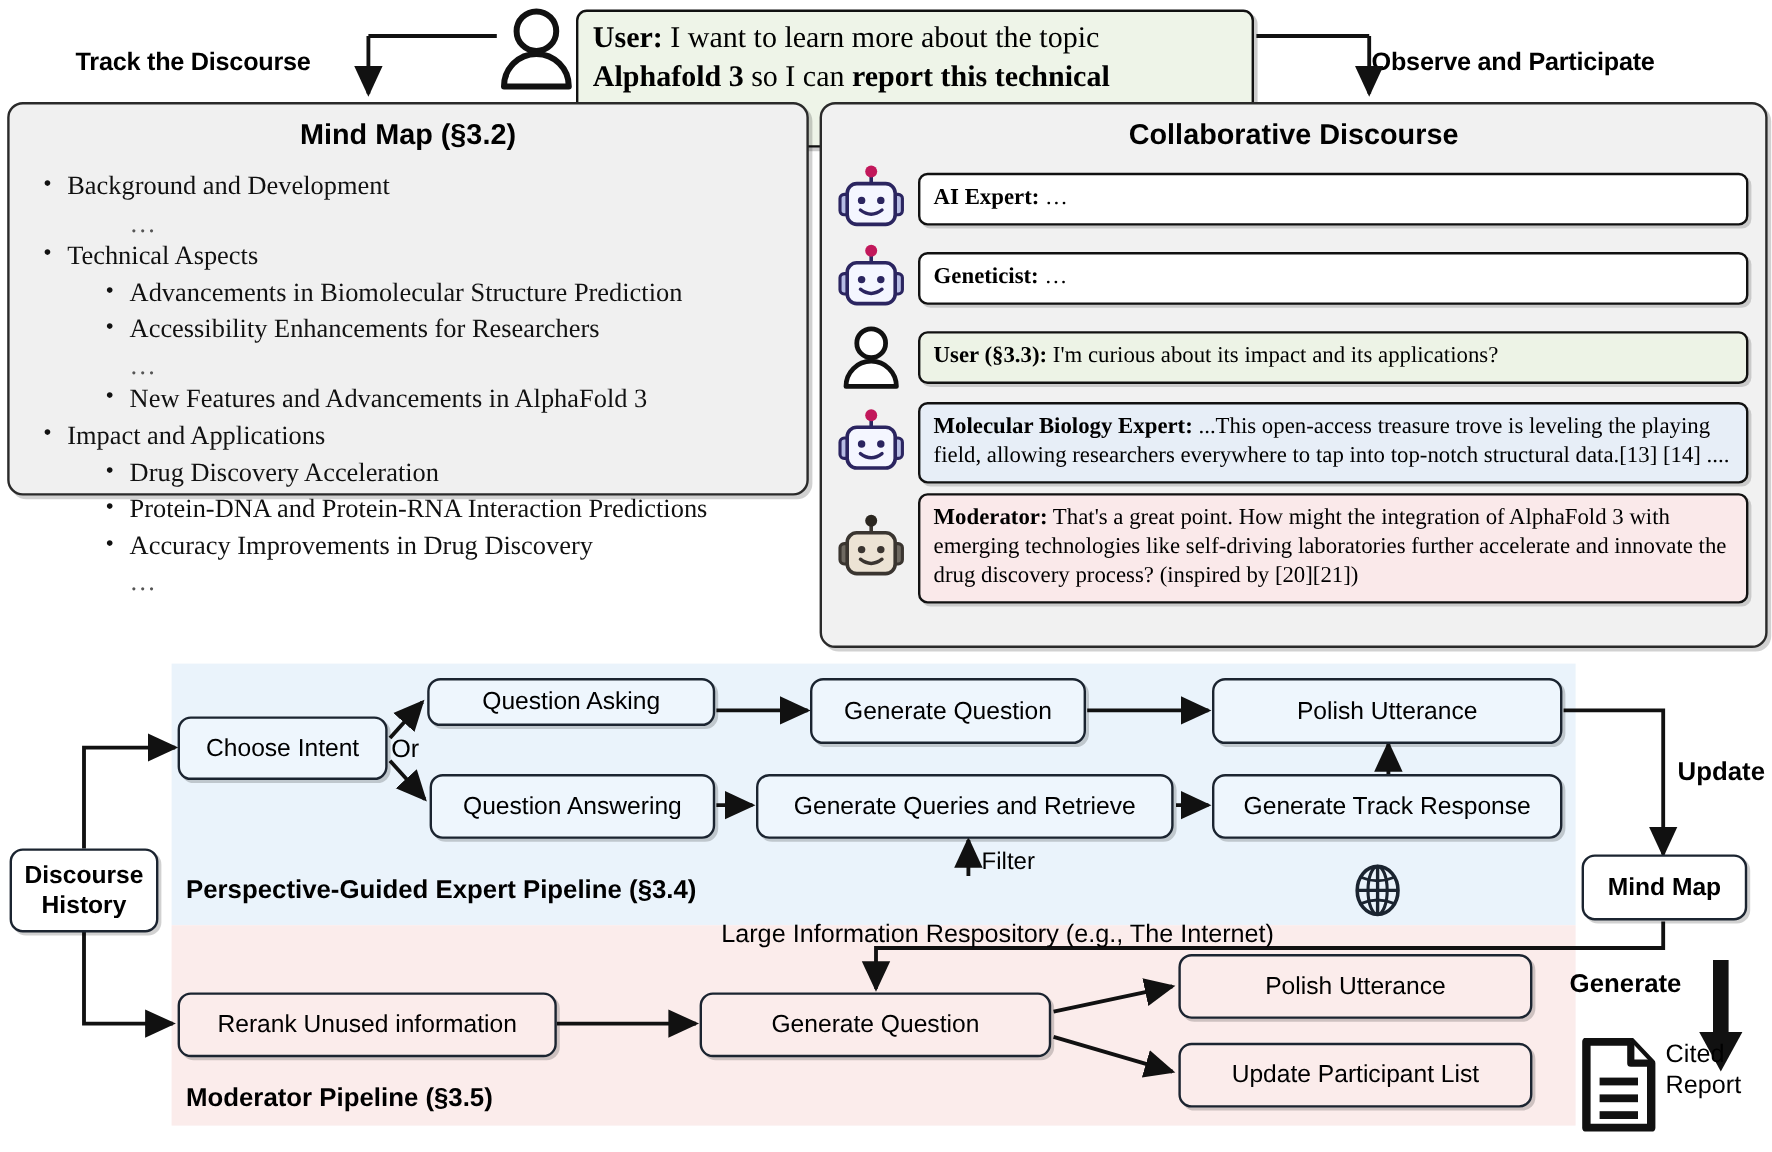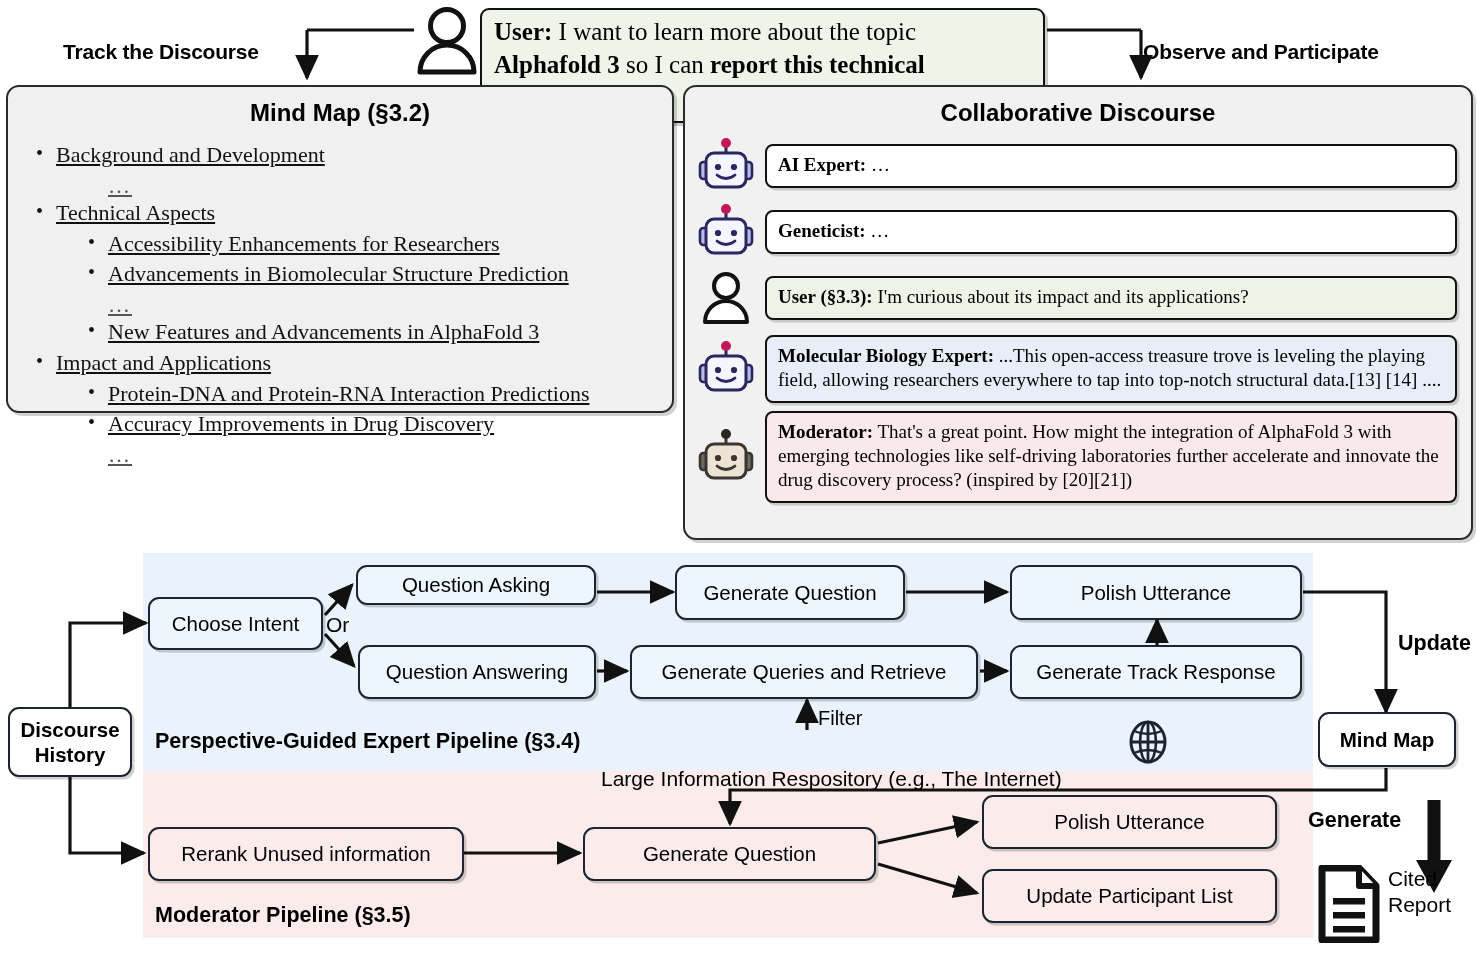--- a/index.html
+++ b/index.html
@@ -23,21 +23,21 @@
   
   .panel{border:2px solid #2a2a2a;border-radius:13px;box-sizing:border-box;}
   #mindmap-panel{left:6px;top:85px;width:668px;height:328px;background:#f0f0f0;
      box-shadow:3px 3px 0 rgba(0,0,0,.18);}
   #discourse-panel{left:683px;top:85px;width:790px;height:455px;background:#f1f1f1;
      box-shadow:3px 3px 0 rgba(0,0,0,.18);}
   .panel-title{text-align:center;font-weight:bold;font-size:24px;margin-top:12px;}
 
   
   #mm-list{margin-top:14px;padding:0 0 0 22px;}
-  .mm-l1,.mm-l2,.mm-dots{font-family:"Liberation Serif",serif;color:#111;text-decoration:underline;}
+  .mm-l1,.mm-l2,.mm-dots{font-family:"Liberation Serif",serif;color:#111;}
   .mm-l1{font-size:22px;line-height:1.30;padding-left:26px;position:relative;margin-bottom:2px;}
   .mm-l1::before{content:"•";position:absolute;left:6px;top:-1px;font-size:20px;}
   .mm-l2{font-size:22px;line-height:1.30;padding-left:78px;position:relative;margin-bottom:2px;}
   .mm-l2::before{content:"•";position:absolute;left:58px;top:-1px;font-size:20px;}
   .mm-dots{font-size:22px;line-height:1.25;padding-left:78px;color:#555;letter-spacing:2px;}
 
   
   .drow{display:flex;align-items:center;gap:10px;margin:0 14px 8px 12px;}
   .avatar{width:58px;min-width:58px;height:58px;display:flex;align-items:center;justify-content:center;}
   .bubble{flex:1;border:2.2px solid #111;border-radius:8px;box-sizing:border-box;
@@ -83,25 +83,26 @@
 <div class="abs" id="user-bubble">
   <span style="font-weight:bold">User:</span><span> I want to learn more about the topic </span><b>Alphafold 3</b><span> so I can </span><b>report this technical breakthrough</b><span>.</span>
 </div>
 
 <div class="abs panel" id="mindmap-panel">
   <div class="panel-title">Mind Map (§3.2)</div>
   <div id="mm-list">
       <div class="mm-l1">Background and Development</div>
       <div class="mm-dots">…</div>
       <div class="mm-l1">Technical Aspects</div>
+      <div class="mm-l2">Advancements in Biomolecular Structure Prediction</div>
       <div class="mm-l2">Accessibility Enhancements for Researchers</div>
-      <div class="mm-l2">Advancements in Biomolecular Structure Prediction</div>
       <div class="mm-dots">…</div>
       <div class="mm-l2">New Features and Advancements in AlphaFold 3</div>
       <div class="mm-l1">Impact and Applications</div>
+      <div class="mm-l2">Drug Discovery Acceleration</div>
       <div class="mm-l2">Protein-DNA and Protein-RNA Interaction Predictions</div>
       <div class="mm-l2">Accuracy Improvements in Drug Discovery</div>
       <div class="mm-dots">…</div>
     </div>
 </div>
 
 <div class="abs panel" id="discourse-panel">
   <div class="panel-title">Collaborative Discourse</div>
   <div id="dc-list" style="margin-top:10px;">
       <div class="drow">

